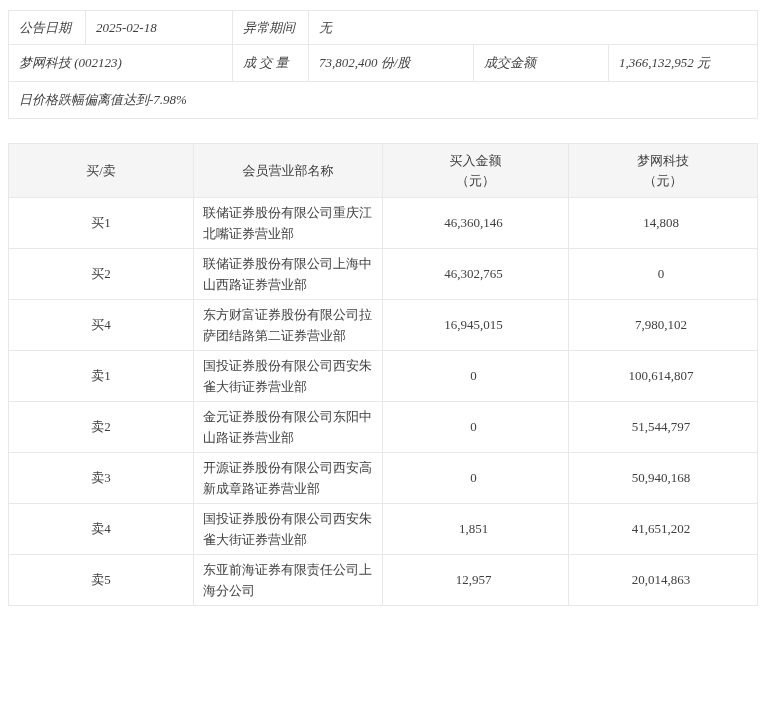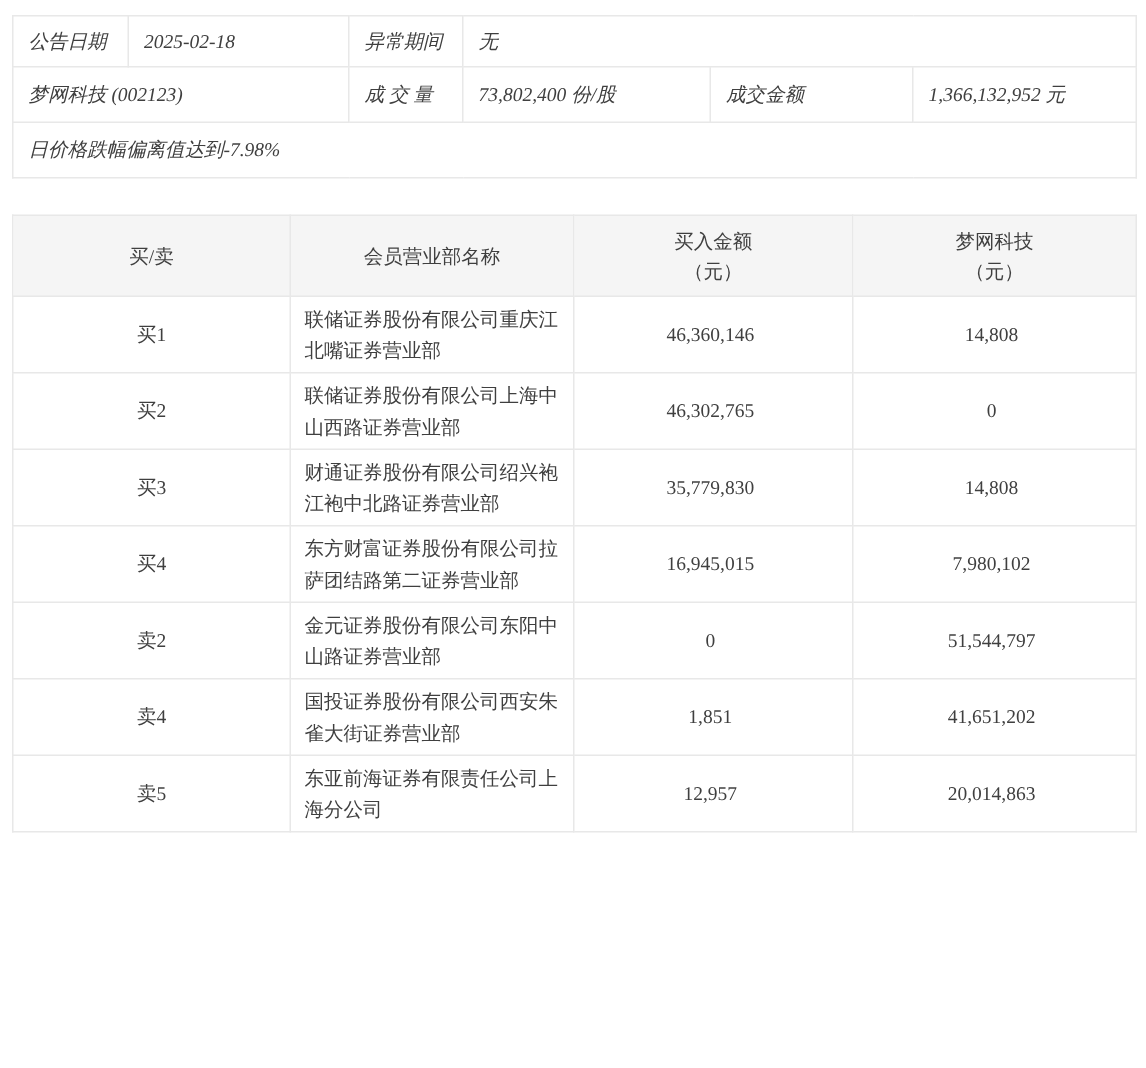--- a/index.html
+++ b/index.html
@@ -106,43 +106,49 @@
     <td class="c-num">14,808</td>
   </tr>
 
   <tr>
     <td class="c-side">买2</td>
     <td class="c-name">联储证券股份有限公司上海中山西路证券营业部</td>
     <td class="c-num">46,302,765</td>
     <td class="c-num">0</td>
   </tr>
 
-  <tr>
-    <td class="c-side">买3</td>
-    <td class="c-name">财通证券股份有限公司绍兴袍江袍中北路证券营业部</td>
-    <td class="c-num">35,779,830</td>
-    <td class="c-num">14,808</td>
-  </tr>
 
   <tr>
     <td class="c-side">买4</td>
     <td class="c-name">东方财富证券股份有限公司拉萨团结路第二证券营业部</td>
     <td class="c-num">16,945,015</td>
     <td class="c-num">7,980,102</td>
   </tr>
 
 
+  <tr>
+    <td class="c-side">卖1</td>
+    <td class="c-name">国投证券股份有限公司西安朱雀大街证券营业部</td>
+    <td class="c-num">0</td>
+    <td class="c-num">100,614,807</td>
+  </tr>
 
   <tr>
     <td class="c-side">卖2</td>
     <td class="c-name">金元证券股份有限公司东阳中山路证券营业部</td>
     <td class="c-num">0</td>
     <td class="c-num">51,544,797</td>
   </tr>
 
+  <tr>
+    <td class="c-side">卖3</td>
+    <td class="c-name">开源证券股份有限公司西安高新成章路证券营业部</td>
+    <td class="c-num">0</td>
+    <td class="c-num">50,940,168</td>
+  </tr>
 
   <tr>
     <td class="c-side">卖4</td>
     <td class="c-name">国投证券股份有限公司西安朱雀大街证券营业部</td>
     <td class="c-num">1,851</td>
     <td class="c-num">41,651,202</td>
   </tr>
 
   <tr>
     <td class="c-side">卖5</td>

